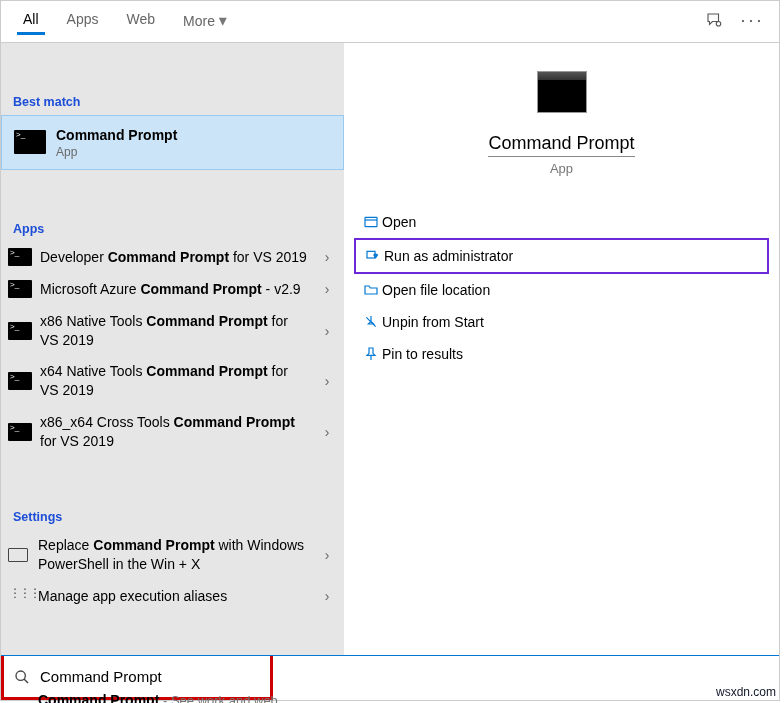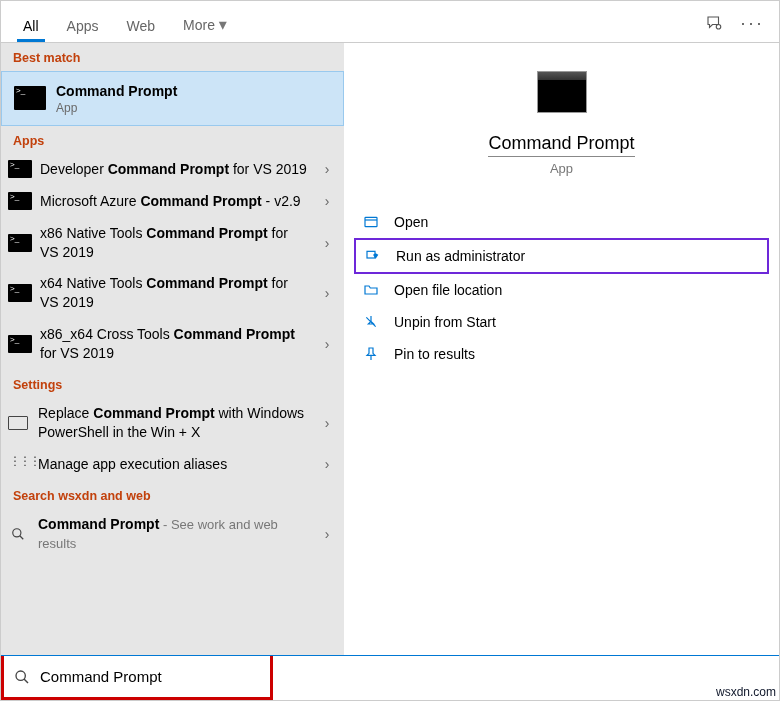--- a/index.html
+++ b/index.html
@@ -1,31 +1,31 @@
 <!DOCTYPE html>
 <html><head>
 <meta charset="utf-8">
 <style>
 * { margin: 0; padding: 0; box-sizing: border-box; font-family: "Segoe UI", Arial, sans-serif; }
 body { width: 784px; height: 703px; background: #fff; font-size: 14px; color: #000; overflow: hidden; }
 
 .window { width: 780px; border: 1px solid #ccc; background: #fff; }
 
-.tabs { display: flex; align-items: flex-end; border-bottom: 1px solid #ccc; padding: 0 8px; height: 42px; }
+.tabs { display: flex; align-items: flex-start; border-bottom: 1px solid #ccc; padding: 0 8px; height: 42px; }
 .tab { padding: 10px 14px 8px; color: #666; cursor: pointer; position: relative; font-size: 14px; }
 .tab.active { color: #000; font-weight: 400; }
 .tab.active::after { content: ""; position: absolute; left: 8px; right: 8px; bottom: 0; height: 3px; background: #0078d4; }
 .tabs-spacer { flex: 1; }
 .icon-btn { width: 38px; height: 38px; display: flex; align-items: center; justify-content: center; color: #555; cursor: pointer; }
 
 .body { display: flex; height: 612px; }
 .left { width: 343px; background: #e6e6e6; display: flex; flex-direction: column; }
 .right { flex: 1; background: #fff; padding-top: 16px; display: flex; flex-direction: column; align-items: center; }
 
-.section-header { padding: 8px 12px 6px; font-size: 12.5px; font-weight: 600; color: #c2410c; }
+.section-header { padding: 8px 12px 6px; font-size: 12.5px; font-weight: 600; color: #1d4ed8; margin-top: 44px; }
 
 .result { display: flex; align-items: center; padding: 6px 3px; border-bottom: 1px solid transparent; cursor: pointer; position: relative; }
 .result .icon-box { width: 24px; height: 18px; margin: 0 8px 0 4px; flex-shrink: 0; }
 .result .text { flex: 1; padding-right: 4px; }
 .result .title { font-size: 14px; color: #000; line-height: 1.35; }
 .result .sub { font-size: 12px; color: #6a6a6a; }
 .result .chev { width: 28px; color: #666; display: flex; justify-content: center; }
 .result.selected { background: #cce4f7; border: 1px solid #99c9ee; }
 .result.selected .title { font-weight: 600; }
 
@@ -37,21 +37,21 @@
 .settings-icon { width: 20px; height: 14px; border: 1.5px solid #444; border-radius: 1px; margin: 0 10px 0 4px; position: relative; }
 .settings-icon2 { width: 18px; height: 14px;  margin: 0 11px 0 5px; position: relative; }
 .settings-icon2::before { content: "⋮⋮⋮"; letter-spacing: -2px; color:#444; font-size: 12px; position:absolute; top:-3px; }
 
 .search-icon { width: 18px; height: 18px; margin: 0 11px 0 5px; display:flex; align-items:center; justify-content:center; }
 
 .preview-title { text-align: center; font-size: 18px; border-bottom: 1px solid #888; padding-bottom: 2px; margin-top: 8px; }
 .preview-sub { color: #777; font-size: 13px; margin-top: 4px; }
 
 .actions { width: 100%; padding: 30px 10px 0 10px; }
-.action { display: flex; align-items: center; padding: 8px 8px; cursor: pointer; gap: 14px; }
+.action { display: flex; align-items: center; padding: 8px 8px; cursor: pointer; gap: 2px; }
 .action .aicon { width: 18px; display: flex; justify-content: center; color: #0078d4; }
 .action.hl { border: 2px solid #6d28d9; }
 
 .bottombar { height: 44px; border-top: 3px solid #c00; border-left: 3px solid #c00; border-right: 3px solid transparent; display: flex; align-items: center; padding: 0 10px; background: #fff; }
 .bottombar.box { width: 272px; border: 3px solid #c00; border-top: none; }
 .bottombar-wrap { display: flex; width: 100%; border-top: 1px solid #0078d4; }
 .bottombar input { border: none; outline: none; font-size: 15px; flex: 1; background: transparent; }
 
 .watermark { position: absolute; bottom: 4px; right: 8px; color: #0f172a; font-size: 12px; }
 .more-dots { font-size: 18px; letter-spacing: 2px; }

